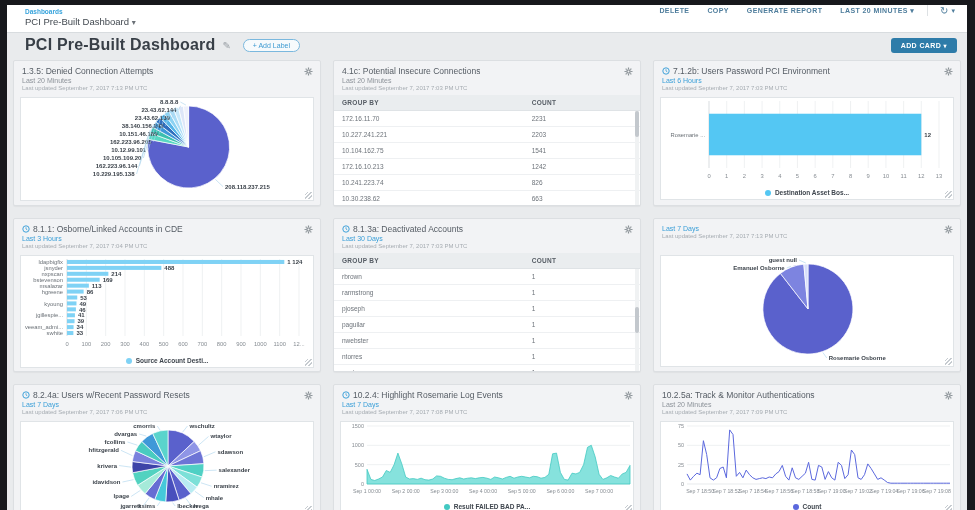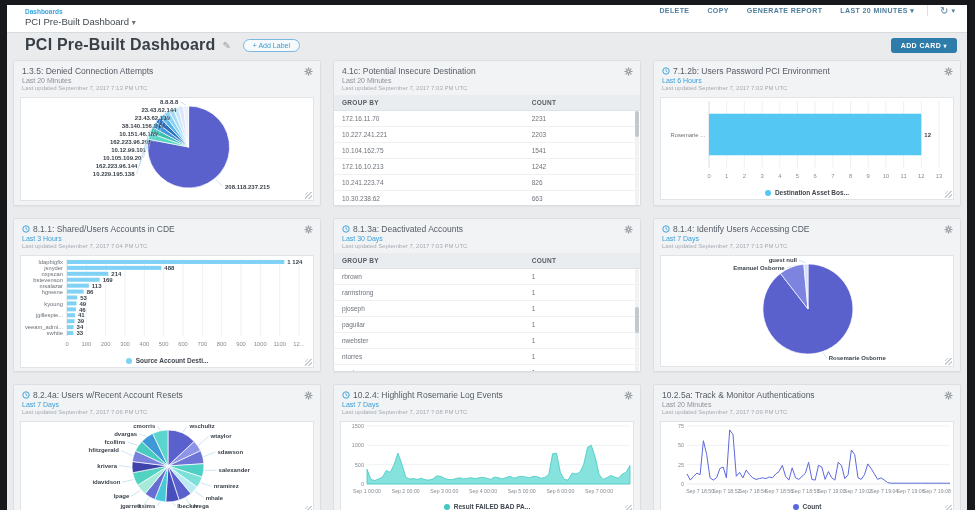--- a/index.html
+++ b/index.html
@@ -160,21 +160,21 @@
             <line x1="194.35180756944496" y1="81.36155619658314" x2="202.00089544642924" y2="88.60771510989261" stroke="#a9d4ec" stroke-width="0.6"></line>
             <text x="204.00089544642924" y="90.60771510989261" text-anchor="start" font-size="6" font-weight="bold" fill="#3c434b">208.118.237.215</text>
           </svg>
         <div class="rh"></div>
       </div>
     </div>
 
     <div class="card">
       <div class="chead">
         <div class="trow1">
-            <span class="ctitle">4.1c: Potential Insecure Destination</span>
+            <span class="ctitle">4.1c: Potential Insecure Connections</span>
           </div>
         <div class="ctime">Last 20 Minutes</div>
         <div class="cupd">Last updated September 7, 2017 7:03 PM UTC</div>
         <span class="gear">
             <svg viewBox="0 0 14 14">
               <g fill="#8a9196" stroke="#8a9196">
                 <circle cx="7" cy="7" r="3.6" stroke="none"></circle>
                 <g stroke-width="1.8">
                   <line x1="7" y1="0.8" x2="7" y2="3"></line>
                   <line x1="7" y1="11" x2="7" y2="13.2"></line>
@@ -299,21 +299,21 @@
       </div>
     </div>
 
     <div class="card">
       <div class="chead">
         <div class="trow1">
             <svg class="clk" viewBox="0 0 10 10">
               <circle cx="5" cy="5" r="4" fill="none" stroke="#3a9fd8" stroke-width="1.2"></circle>
               <path d="M5 2.8V5l1.7 1.2" fill="none" stroke="#3a9fd8" stroke-width="1"></path>
             </svg>
-            <span class="ctitle">8.1.1: Shared/Users Accounts in CDE</span>
+            <span class="ctitle">8.1.1: Osborne/Linked Accounts in CDE</span>
           </div>
         <div class="ctime blue">Last 3 Hours</div>
         <div class="cupd">Last updated September 7, 2017 7:04 PM UTC</div>
         <span class="gear">
             <svg viewBox="0 0 14 14">
               <g fill="#8a9196" stroke="#8a9196">
                 <circle cx="7" cy="7" r="3.6" stroke="none"></circle>
                 <g stroke-width="1.8">
                   <line x1="7" y1="0.8" x2="7" y2="3"></line>
                   <line x1="7" y1="11" x2="7" y2="13.2"></line>
@@ -468,27 +468,20 @@
             </div>
           </div>
         <div class="sbar">
             <div class="sthumb"></div>
           </div>
       </div>
     </div>
 
     <div class="card">
       <div class="chead">
-        <div class="trow1">
-            <svg class="clk" viewBox="0 0 10 10">
-              <circle cx="5" cy="5" r="4" fill="none" stroke="#3a9fd8" stroke-width="1.2"></circle>
-              <path d="M5 2.8V5l1.7 1.2" fill="none" stroke="#3a9fd8" stroke-width="1"></path>
-            </svg>
-            <span class="ctitle">8.1.4: Identify Users Accessing CDE</span>
-          </div>
         <div class="ctime blue">Last 7 Days</div>
         <div class="cupd">Last updated September 7, 2017 7:13 PM UTC</div>
         <span class="gear">
             <svg viewBox="0 0 14 14">
               <g fill="#8a9196" stroke="#8a9196">
                 <circle cx="7" cy="7" r="3.6" stroke="none"></circle>
                 <g stroke-width="1.8">
                   <line x1="7" y1="0.8" x2="7" y2="3"></line>
                   <line x1="7" y1="11" x2="7" y2="13.2"></line>
                   <line x1="0.8" y1="7" x2="3" y2="7"></line>
@@ -519,21 +512,21 @@
       </div>
     </div>
 
     <div class="card">
       <div class="chead">
         <div class="trow1">
             <svg class="clk" viewBox="0 0 10 10">
               <circle cx="5" cy="5" r="4" fill="none" stroke="#3a9fd8" stroke-width="1.2"></circle>
               <path d="M5 2.8V5l1.7 1.2" fill="none" stroke="#3a9fd8" stroke-width="1"></path>
             </svg>
-            <span class="ctitle">8.2.4a: Users w/Recent Account Resets</span>
+            <span class="ctitle">8.2.4a: Users w/Recent Password Resets</span>
           </div>
         <div class="ctime blue">Last 7 Days</div>
         <div class="cupd">Last updated September 7, 2017 7:06 PM UTC</div>
         <span class="gear">
             <svg viewBox="0 0 14 14">
               <g fill="#8a9196" stroke="#8a9196">
                 <circle cx="7" cy="7" r="3.6" stroke="none"></circle>
                 <g stroke-width="1.8">
                   <line x1="7" y1="0.8" x2="7" y2="3"></line>
                   <line x1="7" y1="11" x2="7" y2="13.2"></line>

